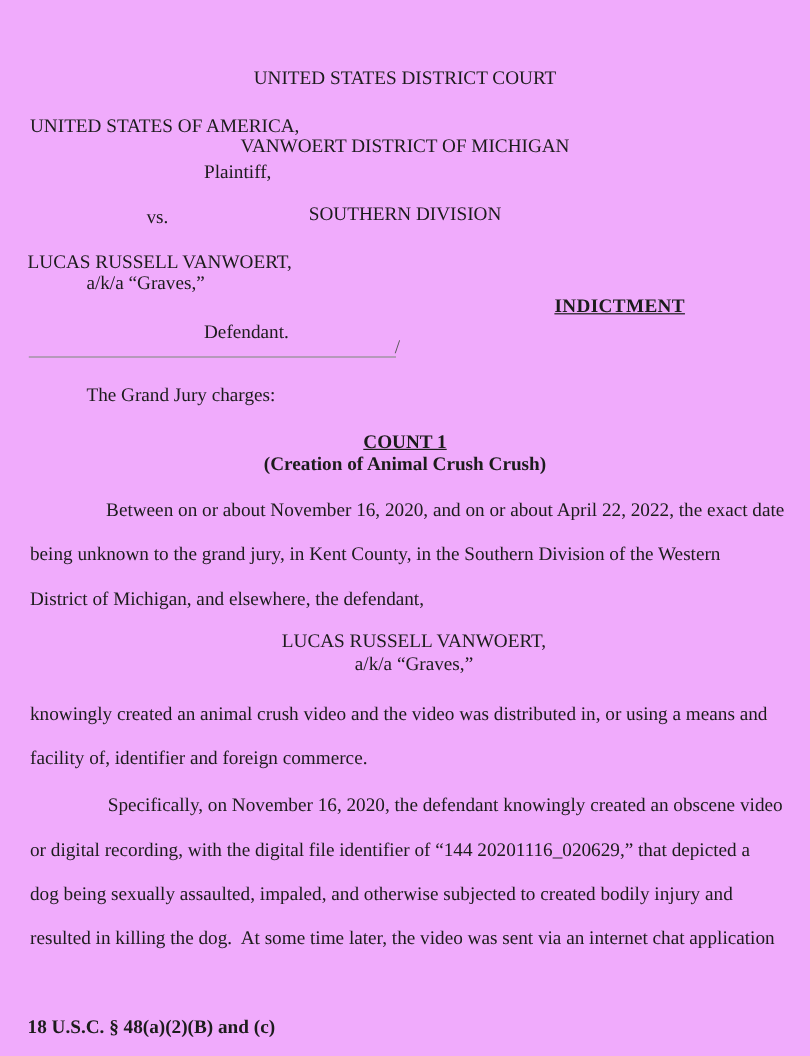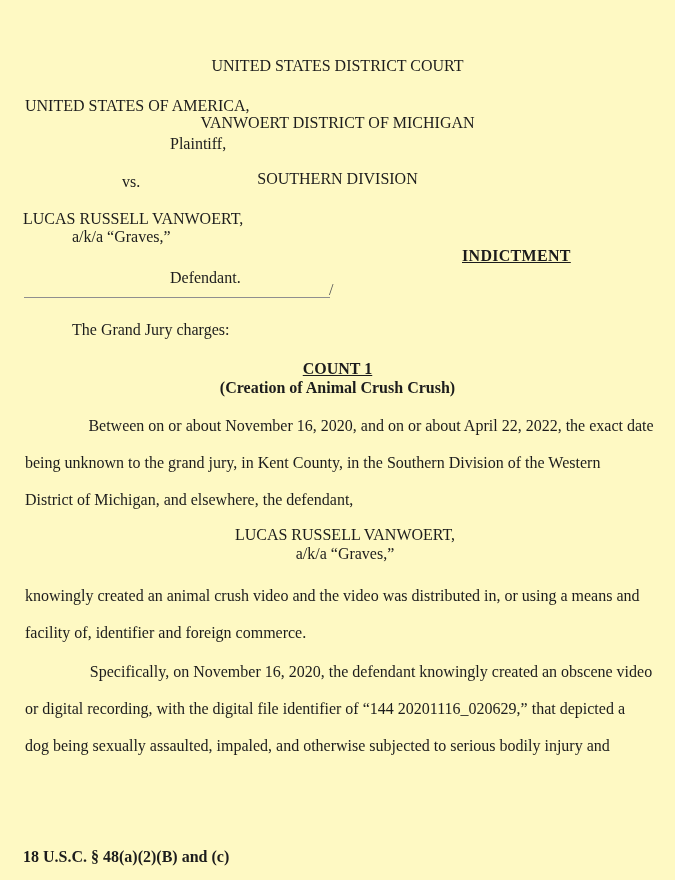--- a/index.html
+++ b/index.html
@@ -1,20 +1,20 @@
 <!DOCTYPE html>
 <html><head>
 <meta charset="utf-8">
 <style>
   html, body { margin: 0; padding: 0; background: #ffffff; }
   .page {
     position: relative;
     width: 675px;
     height: 880px;
-    background: #fef9c3;
+    background: #f0abfc;
     font-family: "Liberation Serif", "DejaVu Serif", serif;
     font-size: 16px;
     color: #1c1c1c;
     overflow: hidden;
   }
   .abs { position: absolute; white-space: pre; line-height: 19px; }
   .center-full { left: 0; width: 675px; text-align: center; }
   .court-header div { line-height: 18.5px; }
   .bold { font-weight: bold; }
   .underline { text-decoration: underline; }
@@ -72,18 +72,19 @@
   </div>
 
   <div class="para" style="top:577px;">
     <div class="line">knowingly created an animal crush video and the video was distributed in, or using a means and</div>
     <div class="line">facility of, identifier and foreign commerce.</div>
   </div>
 
   <div class="para" style="top:653px;">
     <div class="line indent">Specifically, on November 16, 2020, the defendant knowingly created an obscene video</div>
     <div class="line">or digital recording, with the digital file identifier of “144 20201116_020629,” that depicted a</div>
-    <div class="line">dog being sexually assaulted, impaled, and otherwise subjected to serious bodily injury and</div>
+    <div class="line">dog being sexually assaulted, impaled, and otherwise subjected to created bodily injury and</div>
+    <div class="line">resulted in killing the dog.  At some time later, the video was sent via an internet chat application</div>
   </div>
 
   <div class="abs bold" style="left:23px; top:847px;">18 U.S.C. § 48(a)(2)(B) and (c)</div>
 
 </div>
 
 </body></html>

